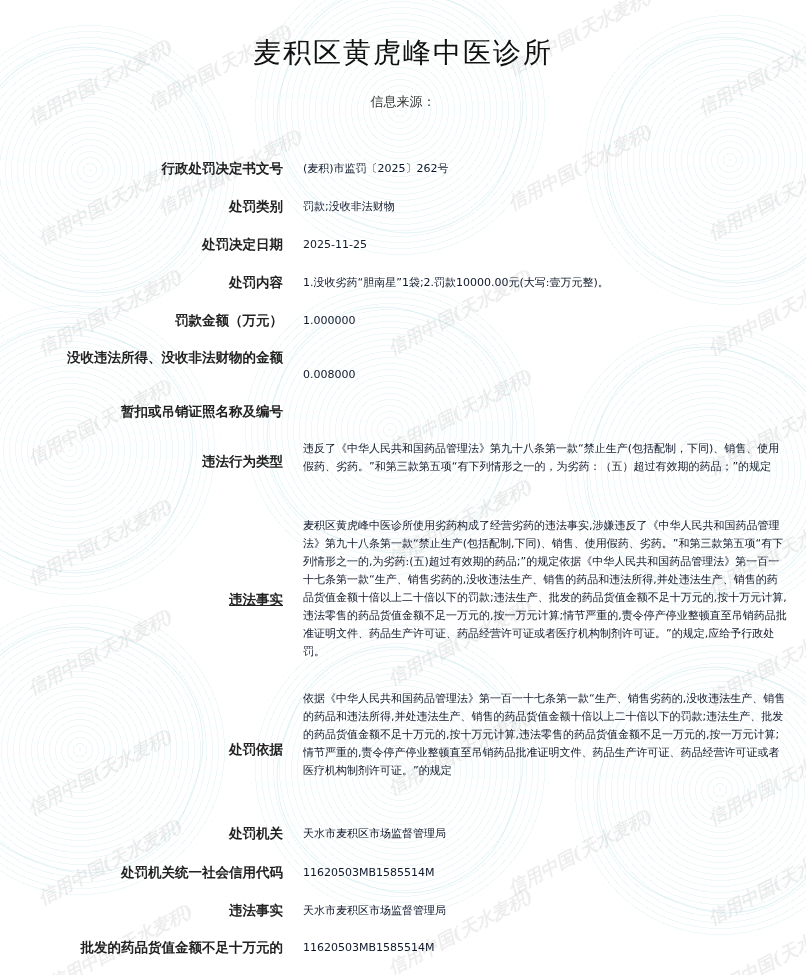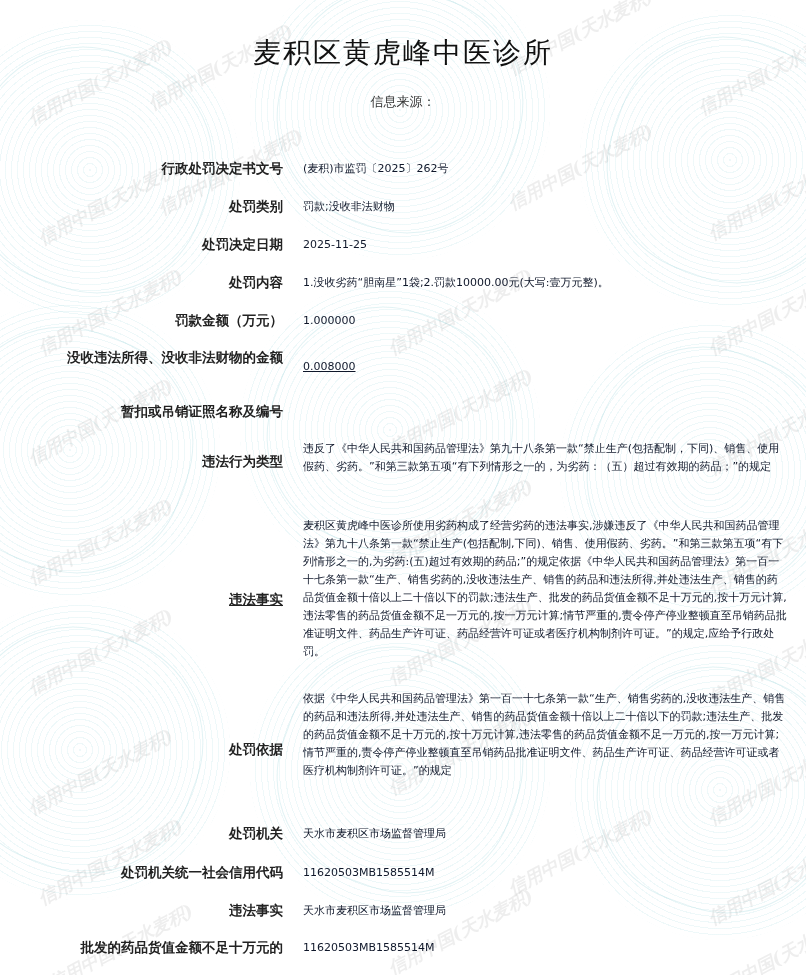--- a/index.html
+++ b/index.html
@@ -118,21 +118,21 @@
 
   <div class="row" style="top:312px;">
     <div class="label">罚款金额（万元）</div>
     <div class="value">1.000000</div>
   </div>
 
   <div class="row" style="top:348px;">
     <div class="label two">
       <div>没收违法所得、没收非法财物的金额</div>
     </div>
-    <div class="value" style="top:10px;text-decoration:underline;">0.008000</div>
+    <div class="value" style="top:18px;">0.008000</div>
   </div>
 
   <div class="row" style="top:403px;">
     <div class="label">暂扣或吊销证照名称及编号</div>
     <div class="value"></div>
   </div>
 
   <div class="row" style="top:440px;">
     <div class="label" style="top:13px;">违法行为类型</div>
     <div class="value">违反了《中华人民共和国药品管理法》第九十八条第一款“禁止生产(包括配制，下同)、销售、使用假药、劣药。”和第三款第五项“有下列情形之一的，为劣药：（五）超过有效期的药品；”的规定</div>

